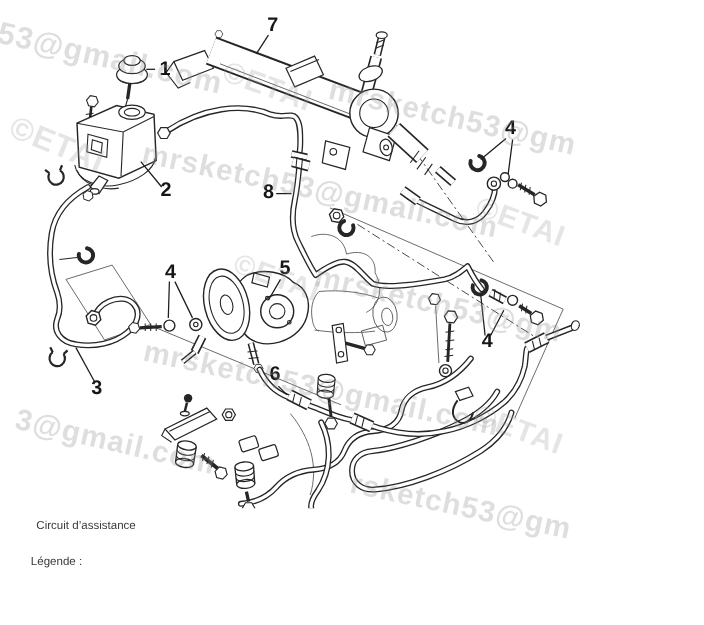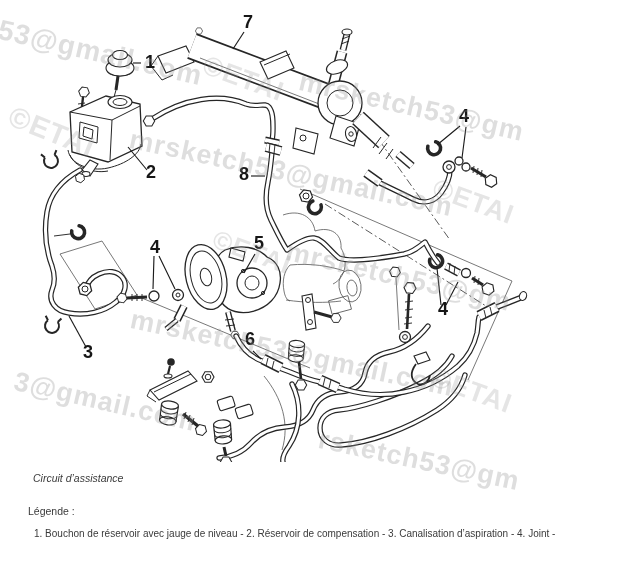--- a/index.html
+++ b/index.html
@@ -18,21 +18,21 @@
   .wm-3{left:16px;top:100px;font-size:29px;transform:rotate(22deg);}
   .wm-4{left:133px;top:124px;font-size:27px;transform:rotate(12deg);}
   .wm-5{left:439px;top:173px;font-size:27px;transform:rotate(20deg);}
   .wm-6{left:219px;top:224px;font-size:26px;transform:rotate(20deg);}
   .wm-7{left:290px;top:236px;font-size:27px;transform:rotate(13deg);}
   .wm-8{left:134px;top:304px;font-size:27px;transform:rotate(12deg);}
   .wm-9{left:18px;top:366px;font-size:27px;transform:rotate(13deg);}
   .wm-10{left:437px;top:362px;font-size:27px;transform:rotate(20deg);}
   .wm-11{left:322px;top:424px;font-size:27px;transform:rotate(12deg);}
   
-  .caption{position:absolute;left:33px;top:472px;font-style:italic;font-size:10.5px;color:#3a3a3a;}
+  .caption{position:absolute;left:33px;top:472px;font-size:10.5px;color:#3a3a3a;}
   .legend{position:absolute;left:0;top:503px;width:640px;color:#3a3a3a;}
   .legend-heading{position:absolute;left:28px;top:2px;font-size:10.5px;}
   .legend-lines{position:absolute;left:34px;top:24px;font-size:10px;line-height:14.5px;}
   .legend-line{white-space:nowrap;}
   
   .ln{fill:none;stroke:#262626;stroke-width:1.3;}
   .ln2{fill:none;stroke:#262626;stroke-width:1;}
   .thin{fill:none;stroke:#565656;stroke-width:0.8;}
   .dash{fill:none;stroke:#474747;stroke-width:0.9;stroke-dasharray:8 3 2 3;}
   .wh{fill:#fff;stroke:#262626;stroke-width:1.3;}
@@ -326,16 +326,15 @@
     <div class="wm wm-mail wm-9">3@gmail.com</div>
     <div class="wm wm-etai wm-10">©ETAI</div>
     <div class="wm wm-mail wm-11">rsketch53@gm</div>
   </div>
 
   <div class="caption">Circuit d’assistance</div>
 
   <div class="legend">
     <div class="legend-heading">Légende :</div>
     <div class="legend-lines">
-      <div class="legend-line">1. Bouchon de réservoir avec jauge de niveau - 2. Réservoir de compensation - 3. Canalisation d’aspiration - 4. Joint -</div>
     </div>
   </div>
 </div>
 
 </body></html>

